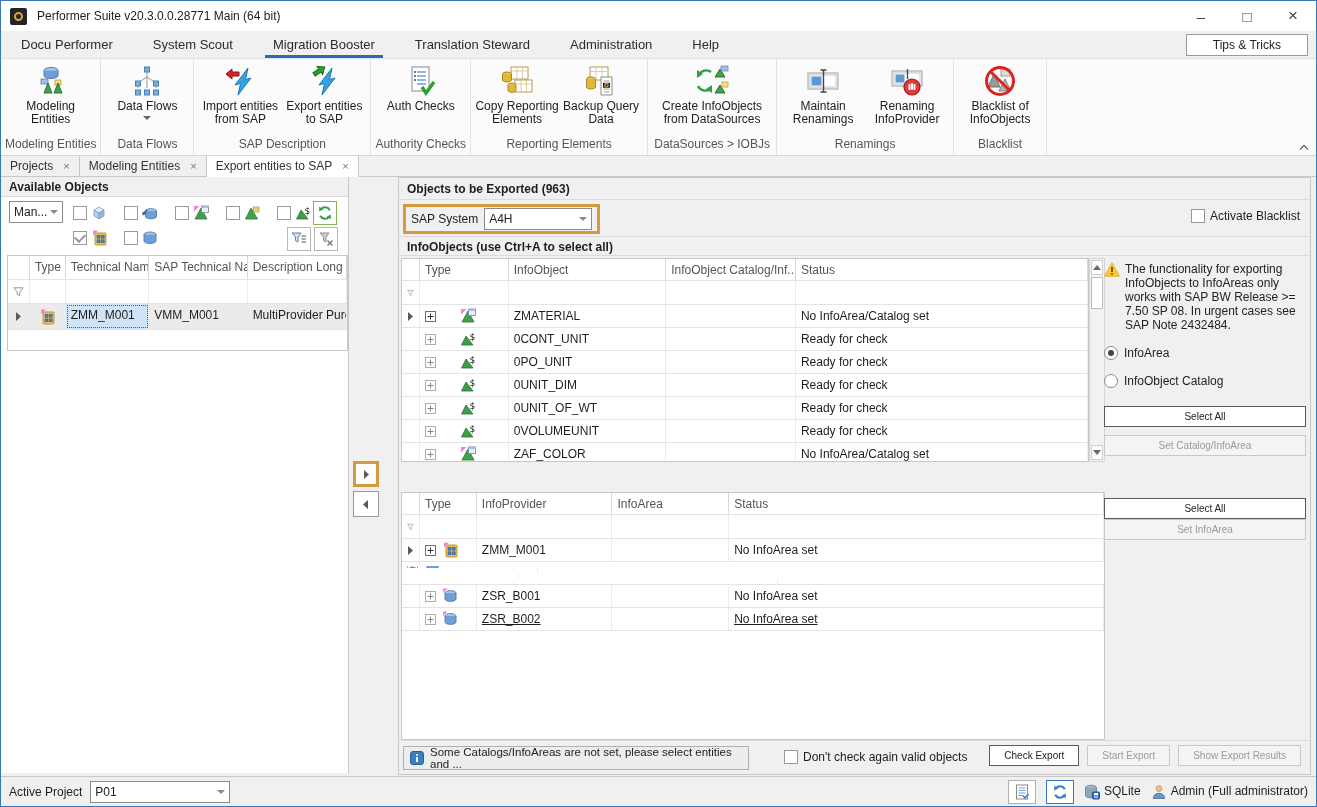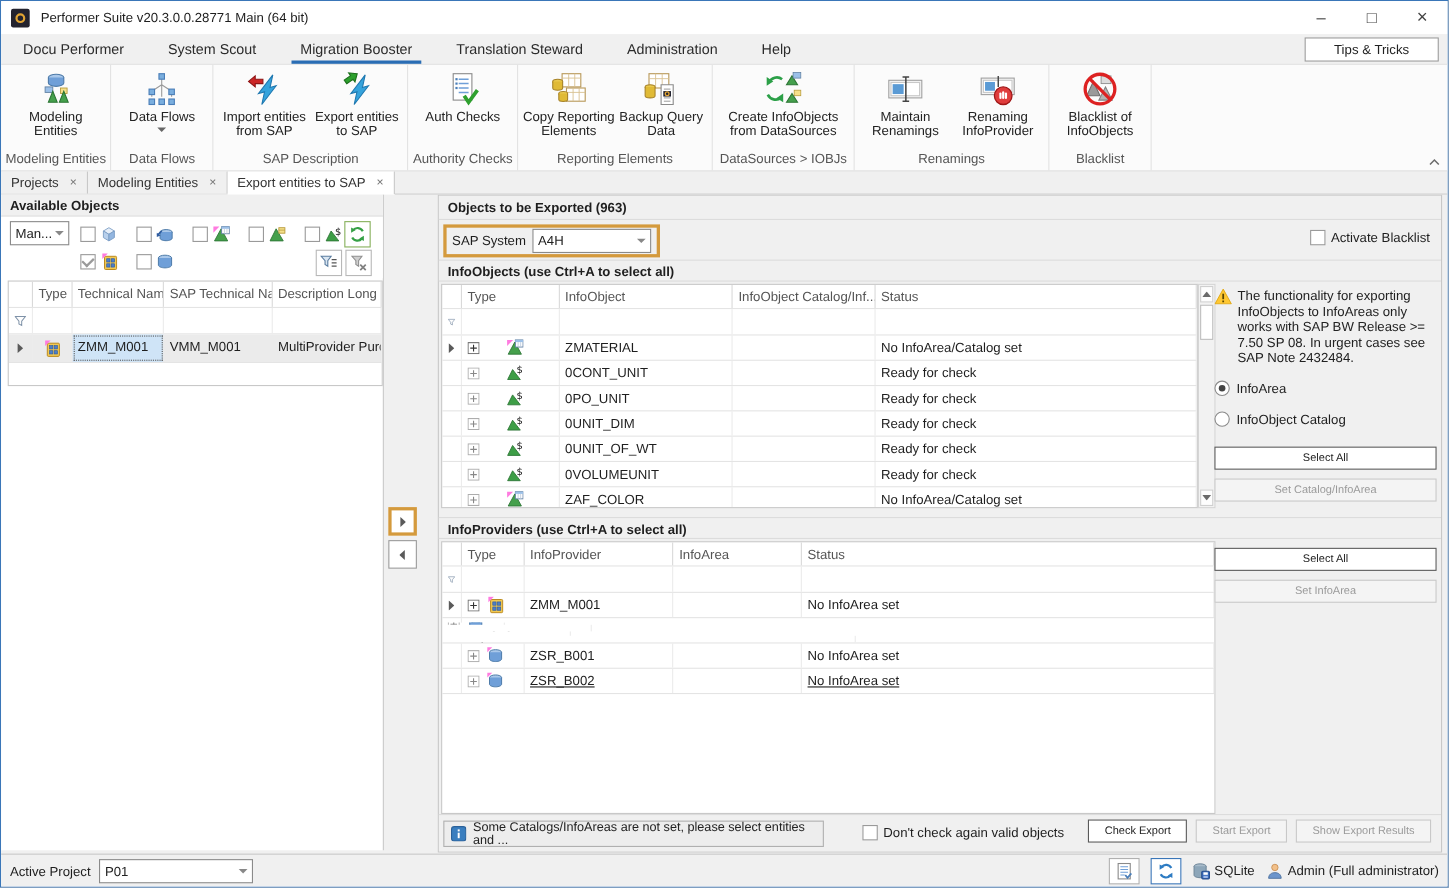--- a/index.html
+++ b/index.html
@@ -757,21 +757,20 @@
           <span>InfoArea</span>
         </div>
         <div class="radio-row">
           <span class="radio"></span>
           <span>InfoObject Catalog</span>
         </div>
         <div class="btn strong" style="margin-top:18px;">Select All</div>
         <div class="btn disabled" style="margin-top:8px;">Set Catalog/InfoArea</div>
       </div>
 
-      <div class="sec-header" style="top:292px;">InfoProviders (use Ctrl+A to select all)</div>
 
       <div class="grid" style="left:2px;top:314px;width:704px;height:248px;">
         <div class="tr head" style="height:22px;">
           <div class="td" style="width:18px;"></div>
           <div class="td" style="width:57px;">Type</div>
           <div class="td" style="width:136px;">InfoProvider</div>
           <div class="td" style="width:117px;">InfoArea</div>
           <div class="td" style="width:376px;">Status</div>
         </div>
         <div class="tr" style="height:24px;">
@@ -842,21 +841,21 @@
               </svg>
             </div>
           <div class="td" style="width:136px;">ZSR_B002</div>
           <div class="td" style="width:117px;"></div>
           <div class="td" style="width:376px;">No InfoArea set</div>
         </div>
       </div>
 
       <div class="side" style="right:4px;top:320px;">
         <div class="btn strong">Select All</div>
-        <div class="btn disabled" style="margin-top:8px;">Set InfoArea</div>
+        <div class="btn disabled" style="">Set InfoArea</div>
       </div>
 
       <div class="rp-footer">
         <div class="info-box">
           <svg width="14" height="14" style="flex:none">
               <use href="#sym-info"></use>
             </svg>
           <span>Some Catalogs/InfoAreas are not set, please select entities and ...</span>
         </div>
         <div class="foot-cb">

